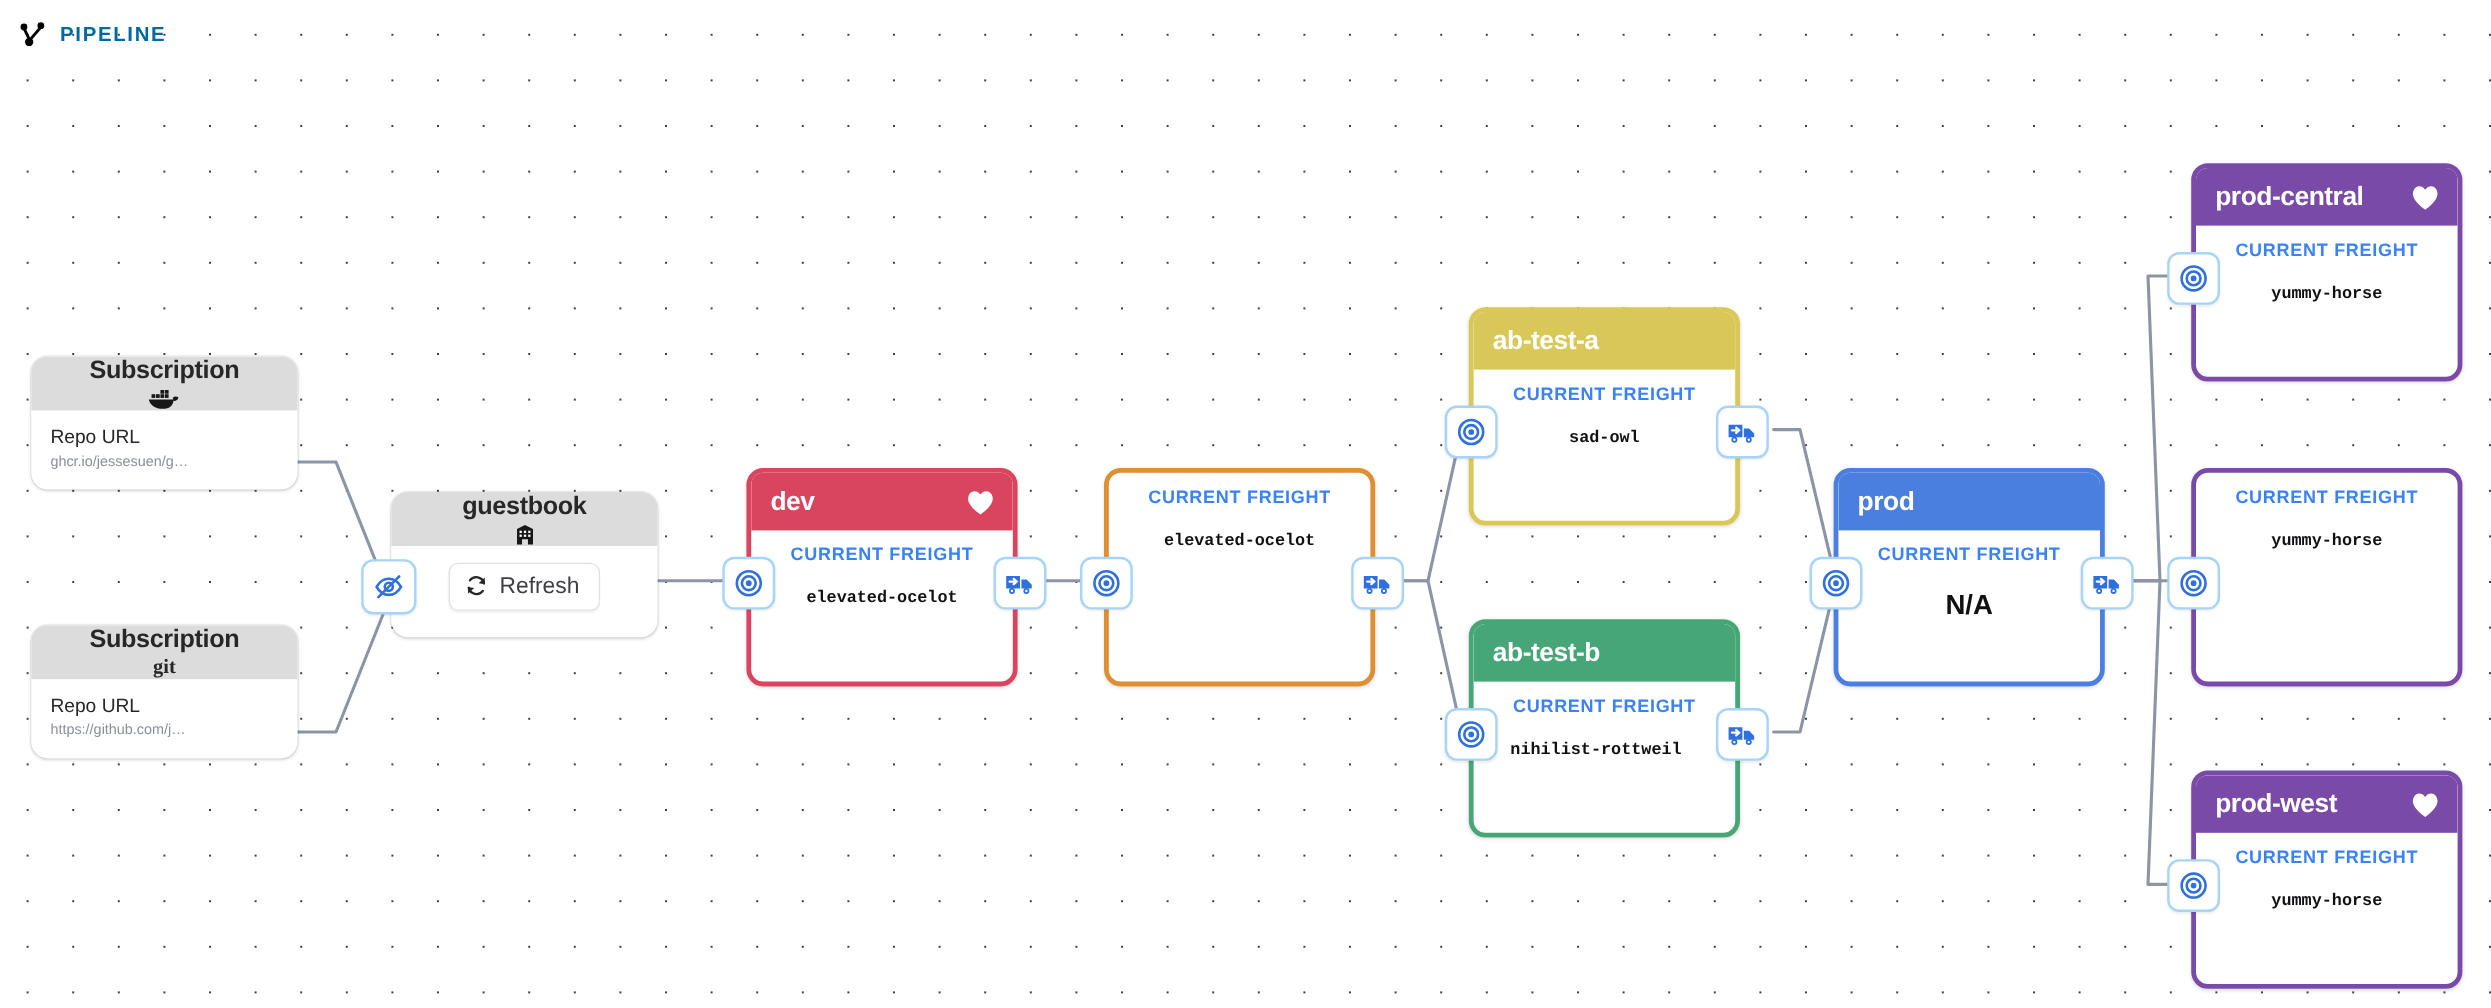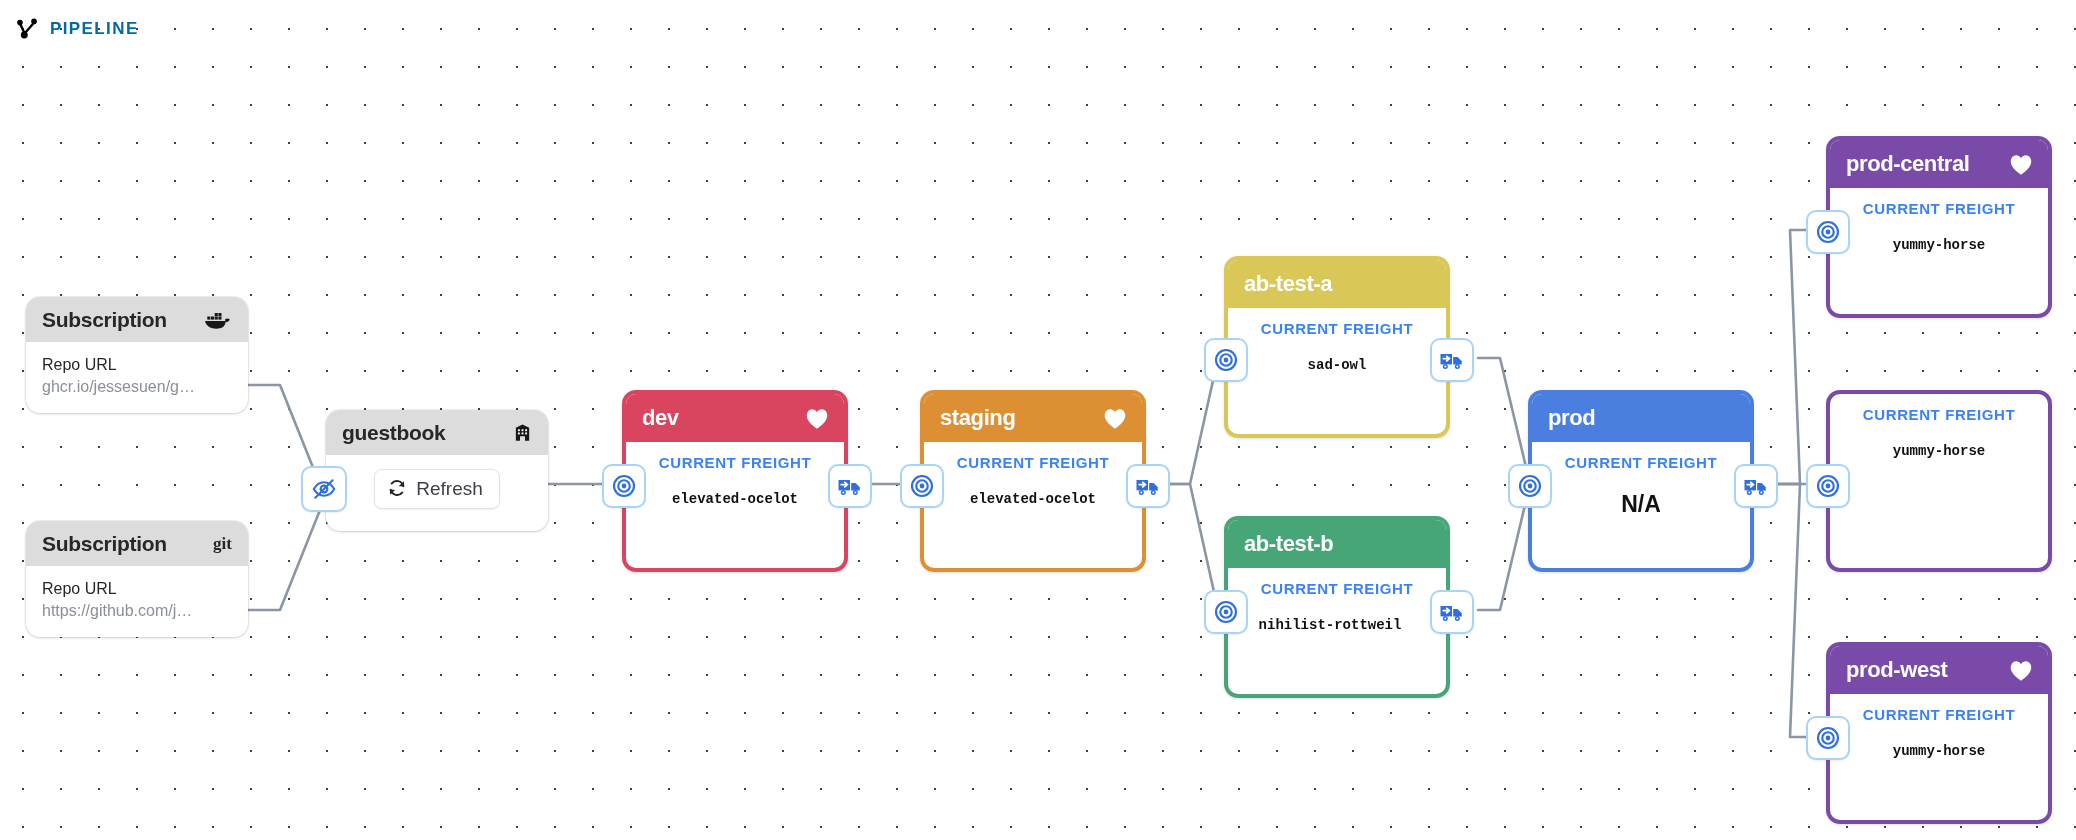--- a/index.html
+++ b/index.html
@@ -26,25 +26,25 @@
   #edges path{fill:none;stroke:#8b95a5;stroke-width:2.6px;stroke-linejoin:round;stroke-linecap:round;}
 
   
   .node{position:absolute;z-index:10;border-radius:14px;box-sizing:border-box;}
 
   
   .gnode{background:#ffffff;border-radius:14px;
     box-shadow:0 1px 3px rgba(0,0,0,.16),0 0 0 1px rgba(0,0,0,.05);
     overflow:hidden;}
   .gnode .ghead{background:#dcdcdc;height:45px;display:flex;align-items:center;
-    justify-content:space-between;padding:0 16px;box-sizing:border-box;}
+    justify-content:space-between;padding:0 16px;box-sizing:border-box;flex-direction:column;}
   .gnode .ghead .gtitle{font-size:21px;font-weight:bold;color:#27272a;letter-spacing:-.3px;}
   .gnode .gbody{padding:12px 16px 16px 16px;}
   .gnode .lbl{font-size:16px;color:#27272a;line-height:1.35;}
-  .gnode .val{font-size:16px;color:#8a8f98;line-height:1.35;white-space:nowrap;overflow:hidden;}
+  .gnode .val{font-size:12px;color:#8a8f98;line-height:1.35;white-space:nowrap;overflow:hidden;}
 
   .gittxt{font-size:17px;font-weight:bold;color:#27272a;font-family:"Liberation Serif",serif;}
 
   .refresh-btn{display:inline-flex;align-items:flex-start;gap:9px;
     background:#ffffff;border:1px solid #e2e2e5;border-radius:8px;
     padding:8px 16px 8px 12px;font-size:19px;color:#3f3f46;cursor:pointer;
     box-shadow:0 1px 2px rgba(0,0,0,.06);}
   .refresh-btn svg{width:20px;height:20px;flex:none;}
 
   
@@ -220,26 +220,20 @@
         <path d="M4.3 9.6 H9.6"></path>
           <path d="M7.8 7.4 L10.2 9.6 L7.8 11.8"></path>
       </g>
       <circle cx="6.3" cy="17.4" r="1" fill="#ffffff"></circle>
         <circle cx="18.3" cy="17.4" r="1" fill="#ffffff"></circle>
     </svg>
   </div>
 
   <div class="stage-node" style="left:920px;top:390px;width:226px;height:182px;--c:#dd9033;">
     <div class="sbody">
-      <div class="shead">
-        <span class="sname">staging</span>
-        <svg class="heart" viewBox="0 0 24 22">
-          <path d="M12 21 C3 14.5 1.2 9.4 3.3 5.6 C5.2 2.2 9.6 2 12 5.6 C14.4 2 18.8 2.2 20.7 5.6 C22.8 9.4 21 14.5 12 21Z" fill="#ffffff"></path>
-        </svg>
-      </div>
       <div class="cf">CURRENT FREIGHT</div>
       <div class="freight">elevated-ocelot</div>
     </div>
   </div>
   <div class="badge" style="left:900px;top:464px;">
     <svg viewBox="0 0 24 24">
       <g fill="none" stroke="#2f6fe0" stroke-width="2">
           <circle cx="12" cy="12" r="9.2"></circle>
           <circle cx="12" cy="12" r="5.3"></circle>
         </g>

